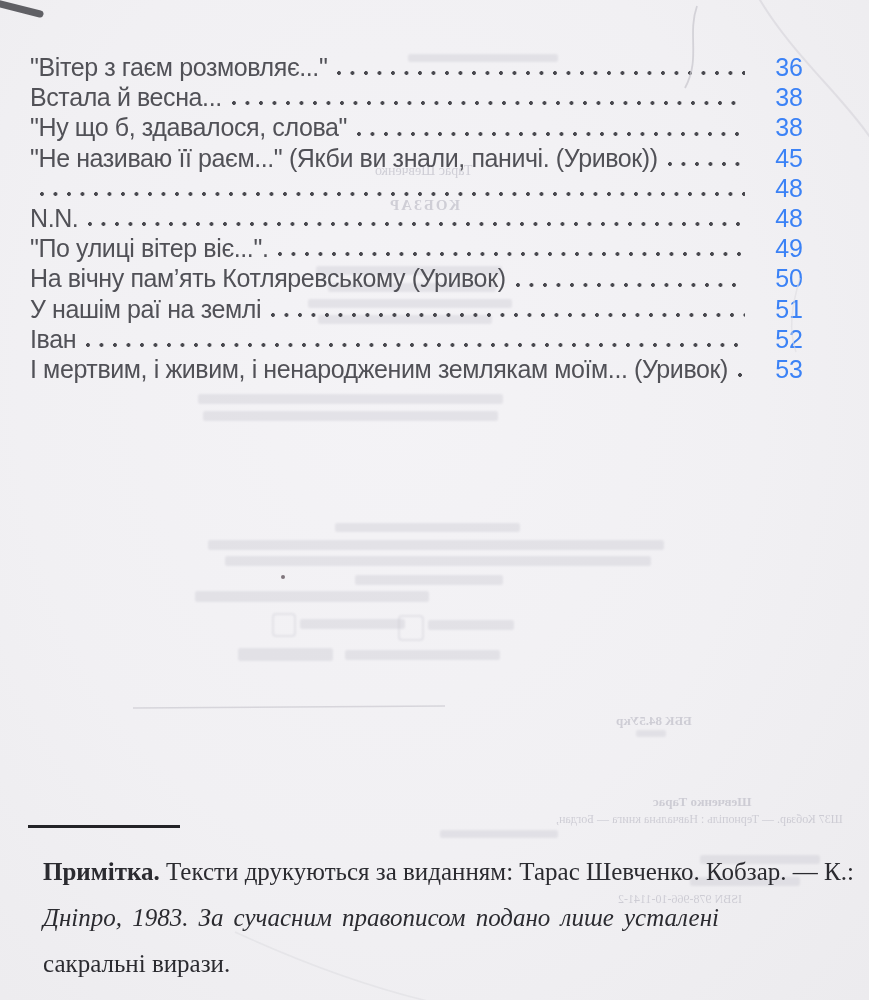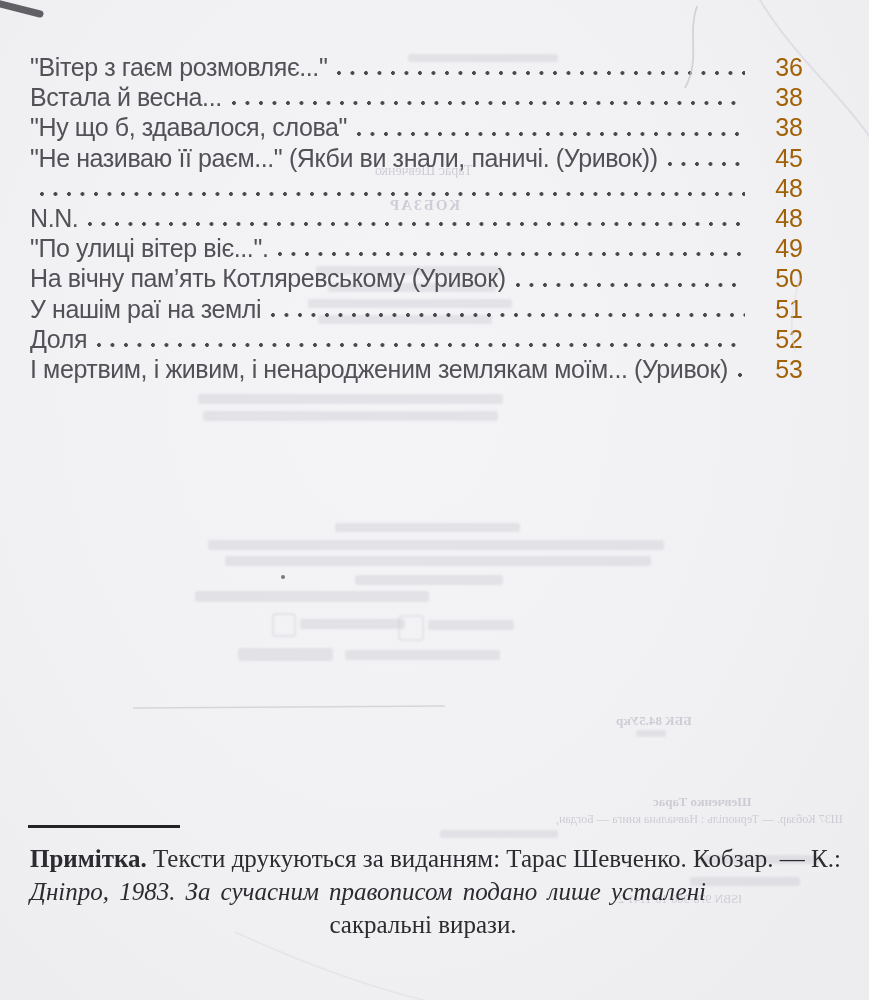--- a/index.html
+++ b/index.html
@@ -10,30 +10,30 @@
   }
   .page{position:absolute;inset:0;}
 
   
   .toc{position:absolute;left:30px;top:52px;width:773px;}
   .toc-row{display:flex;height:30.2px;font-size:25px;line-height:30.2px;color:#515157;letter-spacing:-0.4px;}
   .toc-title{white-space:nowrap;flex:0 0 auto;}
   .toc-leader{flex:1 1 auto;align-self:flex-end;height:4px;margin:0 12px 7px 10px;
     background-image:radial-gradient(circle at 2px 2px, #48484e 1.6px, rgba(0,0,0,0) 2.2px);
     background-size:13.5px 4px;background-repeat:repeat-x;background-position:left bottom;}
-  .toc-page{flex:0 0 auto;min-width:46px;text-align:right;color:#a16207;letter-spacing:0;}
+  .toc-page{flex:0 0 auto;min-width:46px;text-align:right;color:#3b82f6;letter-spacing:0;}
 
   
   .footnote-rule{position:absolute;left:28px;top:825px;width:152px;height:3px;background:#232327;}
   .footnote{position:absolute;left:30px;top:842px;width:786px;
     font-family:"Liberation Serif", serif;font-size:25px;line-height:33px;color:#2b2b30;}
-  .footnote p{margin:0;}
+  .footnote p{margin:13px;}
   .fn-l1{text-align:justify;text-align-last:justify;white-space:nowrap;}
   .fn-l2{margin-left:110px;width:676px;text-align:justify;text-align-last:justify;white-space:nowrap;font-style:italic;}
-  .fn-l3{margin-left:110px;text-align:center;}
+  .fn-l3{margin-left:110px;}
   .fn-label{font-weight:bold;}
 
   
   .bleed-layer{position:absolute;inset:0;pointer-events:none;}
   .bleed-text{position:absolute;transform:scaleX(-1);color:#b2b1bd;opacity:.55;filter:blur(0.6px);
     font-family:"Liberation Serif", serif;white-space:nowrap;}
   .smudge{position:absolute;background:#c2c1cb;opacity:.32;filter:blur(1.2px);border-radius:2px;}
   .smudge.sq{background:transparent;border:2px solid #c2c1cb;border-radius:4px;filter:blur(1px);}
 
   .artifacts{position:absolute;inset:0;pointer-events:none;}
@@ -126,21 +126,21 @@
     <span class="toc-page">50</span>
   </div>
 
   <div class="toc-row">
     <span class="toc-title">У нашім раї на землі</span>
     <span class="toc-leader"></span>
     <span class="toc-page">51</span>
   </div>
 
   <div class="toc-row">
-    <span class="toc-title">Доля</span>
+    <span class="toc-title">Іван</span>
     <span class="toc-leader"></span>
     <span class="toc-page">52</span>
   </div>
 
   <div class="toc-row">
     <span class="toc-title">І мертвим, і живим, і ненародженим землякам моїм... (Уривок)</span>
     <span class="toc-leader"></span>
     <span class="toc-page">53</span>
   </div>
 

